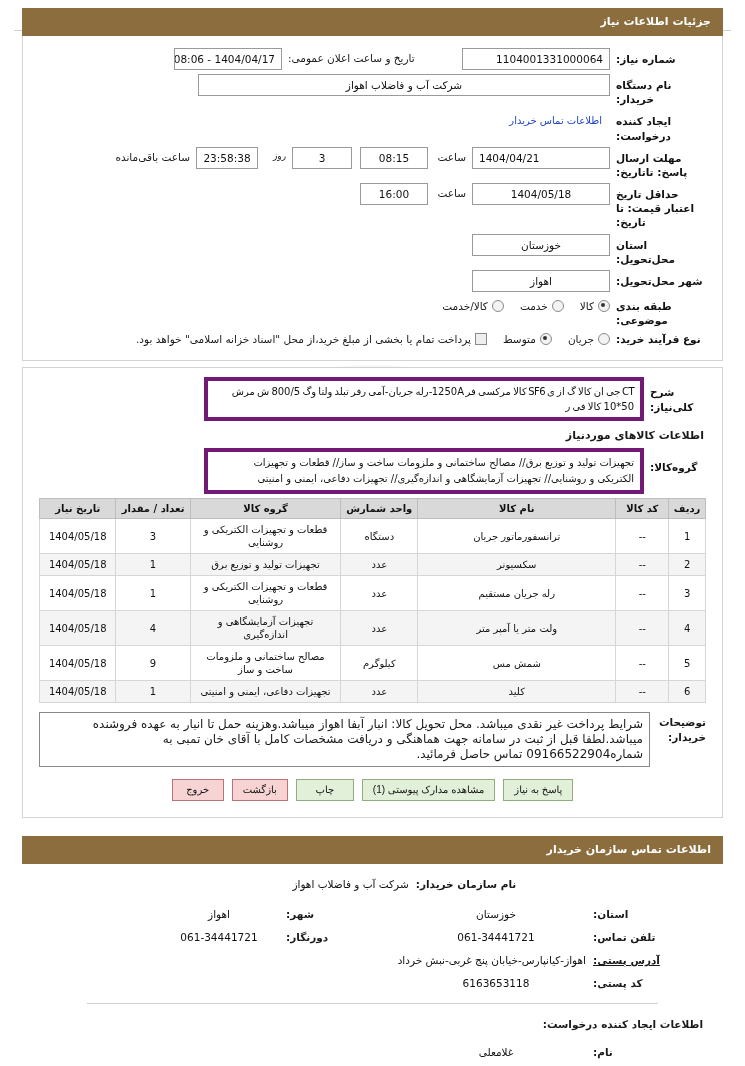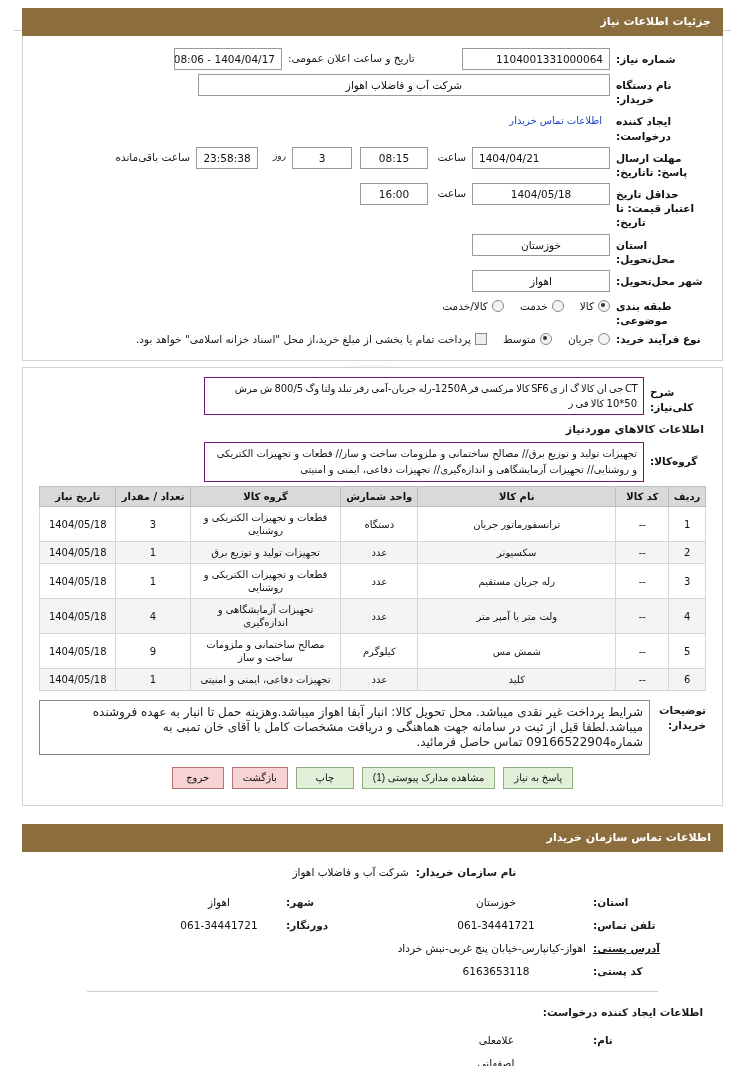--- a/index.html
+++ b/index.html
@@ -131,21 +131,21 @@
   .chk {
     width: 10px; height: 10px;
     border: 1px solid #8a8a8a;
     background: #eee;
     display: inline-block;
     flex: none;
   }
 
   
   .descbox {
-    border: 1px solid #701a75;
+    border: 4px solid #701a75;
     padding: 3px 6px;
     font-size: 10px;
     line-height: 15px;
     text-align: right;
     box-sizing: border-box;
     color: #111;
   }
   .desc-squeeze {
     letter-spacing: -0.6px;
     word-spacing: -1px;

